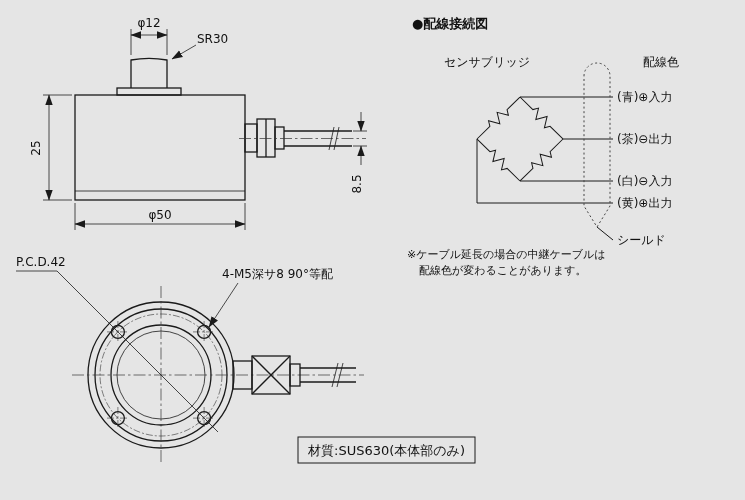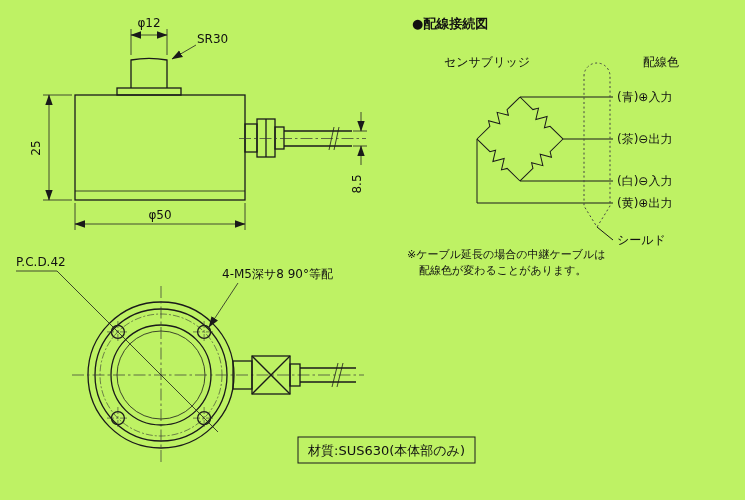--- a/index.html
+++ b/index.html
@@ -1,17 +1,17 @@
 <!DOCTYPE html>
 <html><head>
 <meta charset="utf-8">
 <style>
   html,body{margin:0;padding:0;}
   body{width:745px;height:500px;background:#ffffff;}
-  .page{position:relative;width:745px;height:500px;background:#bef264;font-family:"DejaVu Sans",sans-serif;overflow:hidden;}
+  .page{position:relative;width:745px;height:500px;background:#e5e5e5;font-family:"DejaVu Sans",sans-serif;overflow:hidden;}
   svg{display:block;}
   svg text{fill:#111111;font-size:12px;font-family:"DejaVu Sans",sans-serif;stroke:none;}
   svg text.t-bold{font-weight:bold;font-size:13px;}
   svg text.note{font-size:11px;}
   .outline{stroke:#1a1a1a;stroke-width:1.3;fill:none;}
   .outline .thin{stroke-width:0.8;}
   .dim{stroke:#222222;stroke-width:0.8;fill:none;}
   .cl{stroke:#333333;stroke-width:0.7;fill:none;stroke-dasharray:12 3 2.5 3;}
   .clh{stroke:#333333;stroke-width:0.6;fill:none;stroke-dasharray:7 2 2 2;}
   .dotted{stroke:#444444;stroke-width:1;stroke-dasharray:2 2.6;fill:none;}

